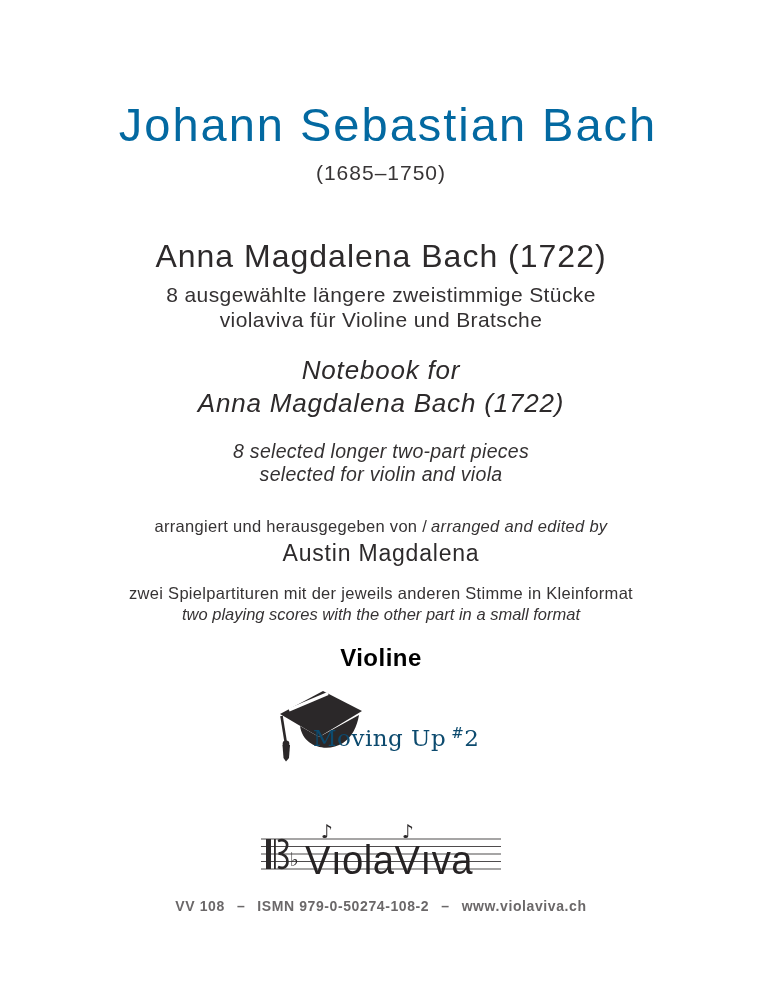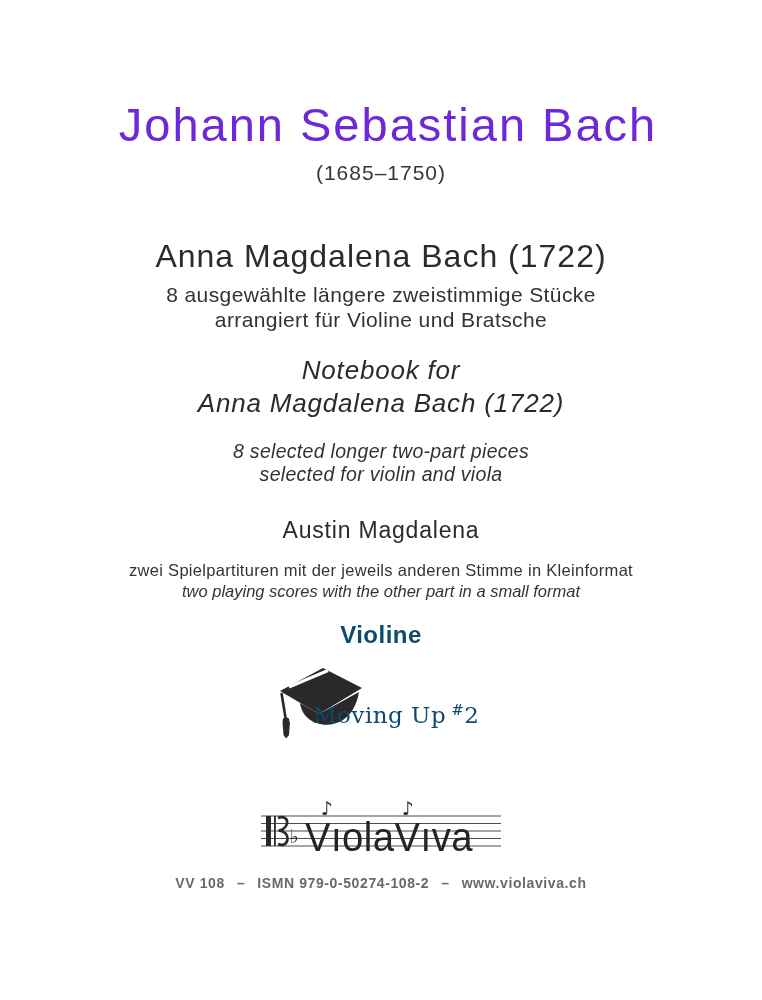--- a/index.html
+++ b/index.html
@@ -9,21 +9,21 @@
     font-family: "Liberation Sans", sans-serif;
     color: #2d2a2b;
     overflow: hidden;
   }
   .page { width: 762px; height: 1000px; background: #fff; text-align: center; }
 
   .composer {
     margin-top: 96px;
     font-size: 47px; line-height: 58px;
     letter-spacing: 2px; font-weight: 400;
-    color: #6d28d9;
+    color: #0369a1;
     padding-left: 14px;
   }
   .dates { margin-top: 6px; font-size: 21px; line-height: 26px; letter-spacing: 1px; color: #383536; }
 
   .title-de { margin-top: 50px; }
   .title-de .big { font-size: 32px; line-height: 40px; letter-spacing: 1px; color: #2d2a2b; }
   .title-de .subs { margin-top: 6px; }
   .title-de .sub { font-size: 21px; line-height: 25px; letter-spacing: 0.4px; color: #343132; }
 
   .title-en { margin-top: 22px; font-style: italic; }
@@ -33,21 +33,21 @@
 
   .credits { margin-top: 30px; }
   .credits .line { font-size: 16.5px; line-height: 21px; letter-spacing: 0.3px; color: #363334; }
   .credits .en { font-style: italic; margin-left: 4px; }
   .credits .editor { margin-top: 2px; font-size: 23px; line-height: 28px; letter-spacing: 0.8px; color: #2d2a2b; }
 
   .format-note { margin-top: 16px; }
   .format-note .de { font-size: 16.5px; line-height: 21px; letter-spacing: 0.3px; color: #363334; }
   .format-note .en { font-size: 16.5px; line-height: 21px; font-style: italic; color: #363334; }
 
-  .part-name { margin-top: 18px; font-size: 24px; line-height: 30px; font-weight: 700; letter-spacing: 0.5px; color: #0c4a6e; }
+  .part-name { margin-top: 18px; font-size: 24px; line-height: 30px; font-weight: 700; letter-spacing: 0.5px; color: #000000; }
 
   .series-block { position: relative; width: 212px; height: 84px; margin: 14px auto 0; }
   .series-block svg { position: absolute; left: 0; top: 0; }
   .series-text {
     position: absolute; left: 38px; bottom: 20px;
     font-family: "DejaVu Serif", serif;
     font-size: 23px; letter-spacing: 0.5px; color: #0c4a6e;
     white-space: nowrap;
   }
   .series-text .hash { font-size: 15px; vertical-align: 8px; margin-left: 5px; }
@@ -67,34 +67,37 @@
 
 <div class="page">
 
   <div class="composer">Johann Sebastian Bach</div>
   <div class="dates">(1685–1750)</div>
 
   <div class="title-de">
     <div class="big">Anna Magdalena Bach (1722)</div>
     <div class="subs">
       <div class="sub">8 ausgewählte längere zweistimmige Stücke</div>
-      <div class="sub">arrangiert für Violine und Bratsche</div>
+      <div class="sub">violaviva für Violine und Bratsche</div>
     </div>
   </div>
 
   <div class="title-en">
     <div class="big">Notebook for</div>
     <div class="big">Anna Magdalena Bach (1722)</div>
     <div class="subs">
       <div class="sub">8 selected longer two-part pieces</div>
       <div class="sub">selected for violin and viola</div>
     </div>
   </div>
 
   <div class="credits">
+    <div class="line">
+      <span>arrangiert und herausgegeben von /</span><span class="en">arranged and edited by</span>
+    </div>
     <div class="editor">Austin Magdalena</div>
   </div>
 
   <div class="format-note">
     <div class="de">zwei Spielpartituren mit der jeweils anderen Stimme in Kleinformat</div>
     <div class="en">two playing scores with the other part in a small format</div>
   </div>
 
   <div class="part-name">Violine</div>
 

